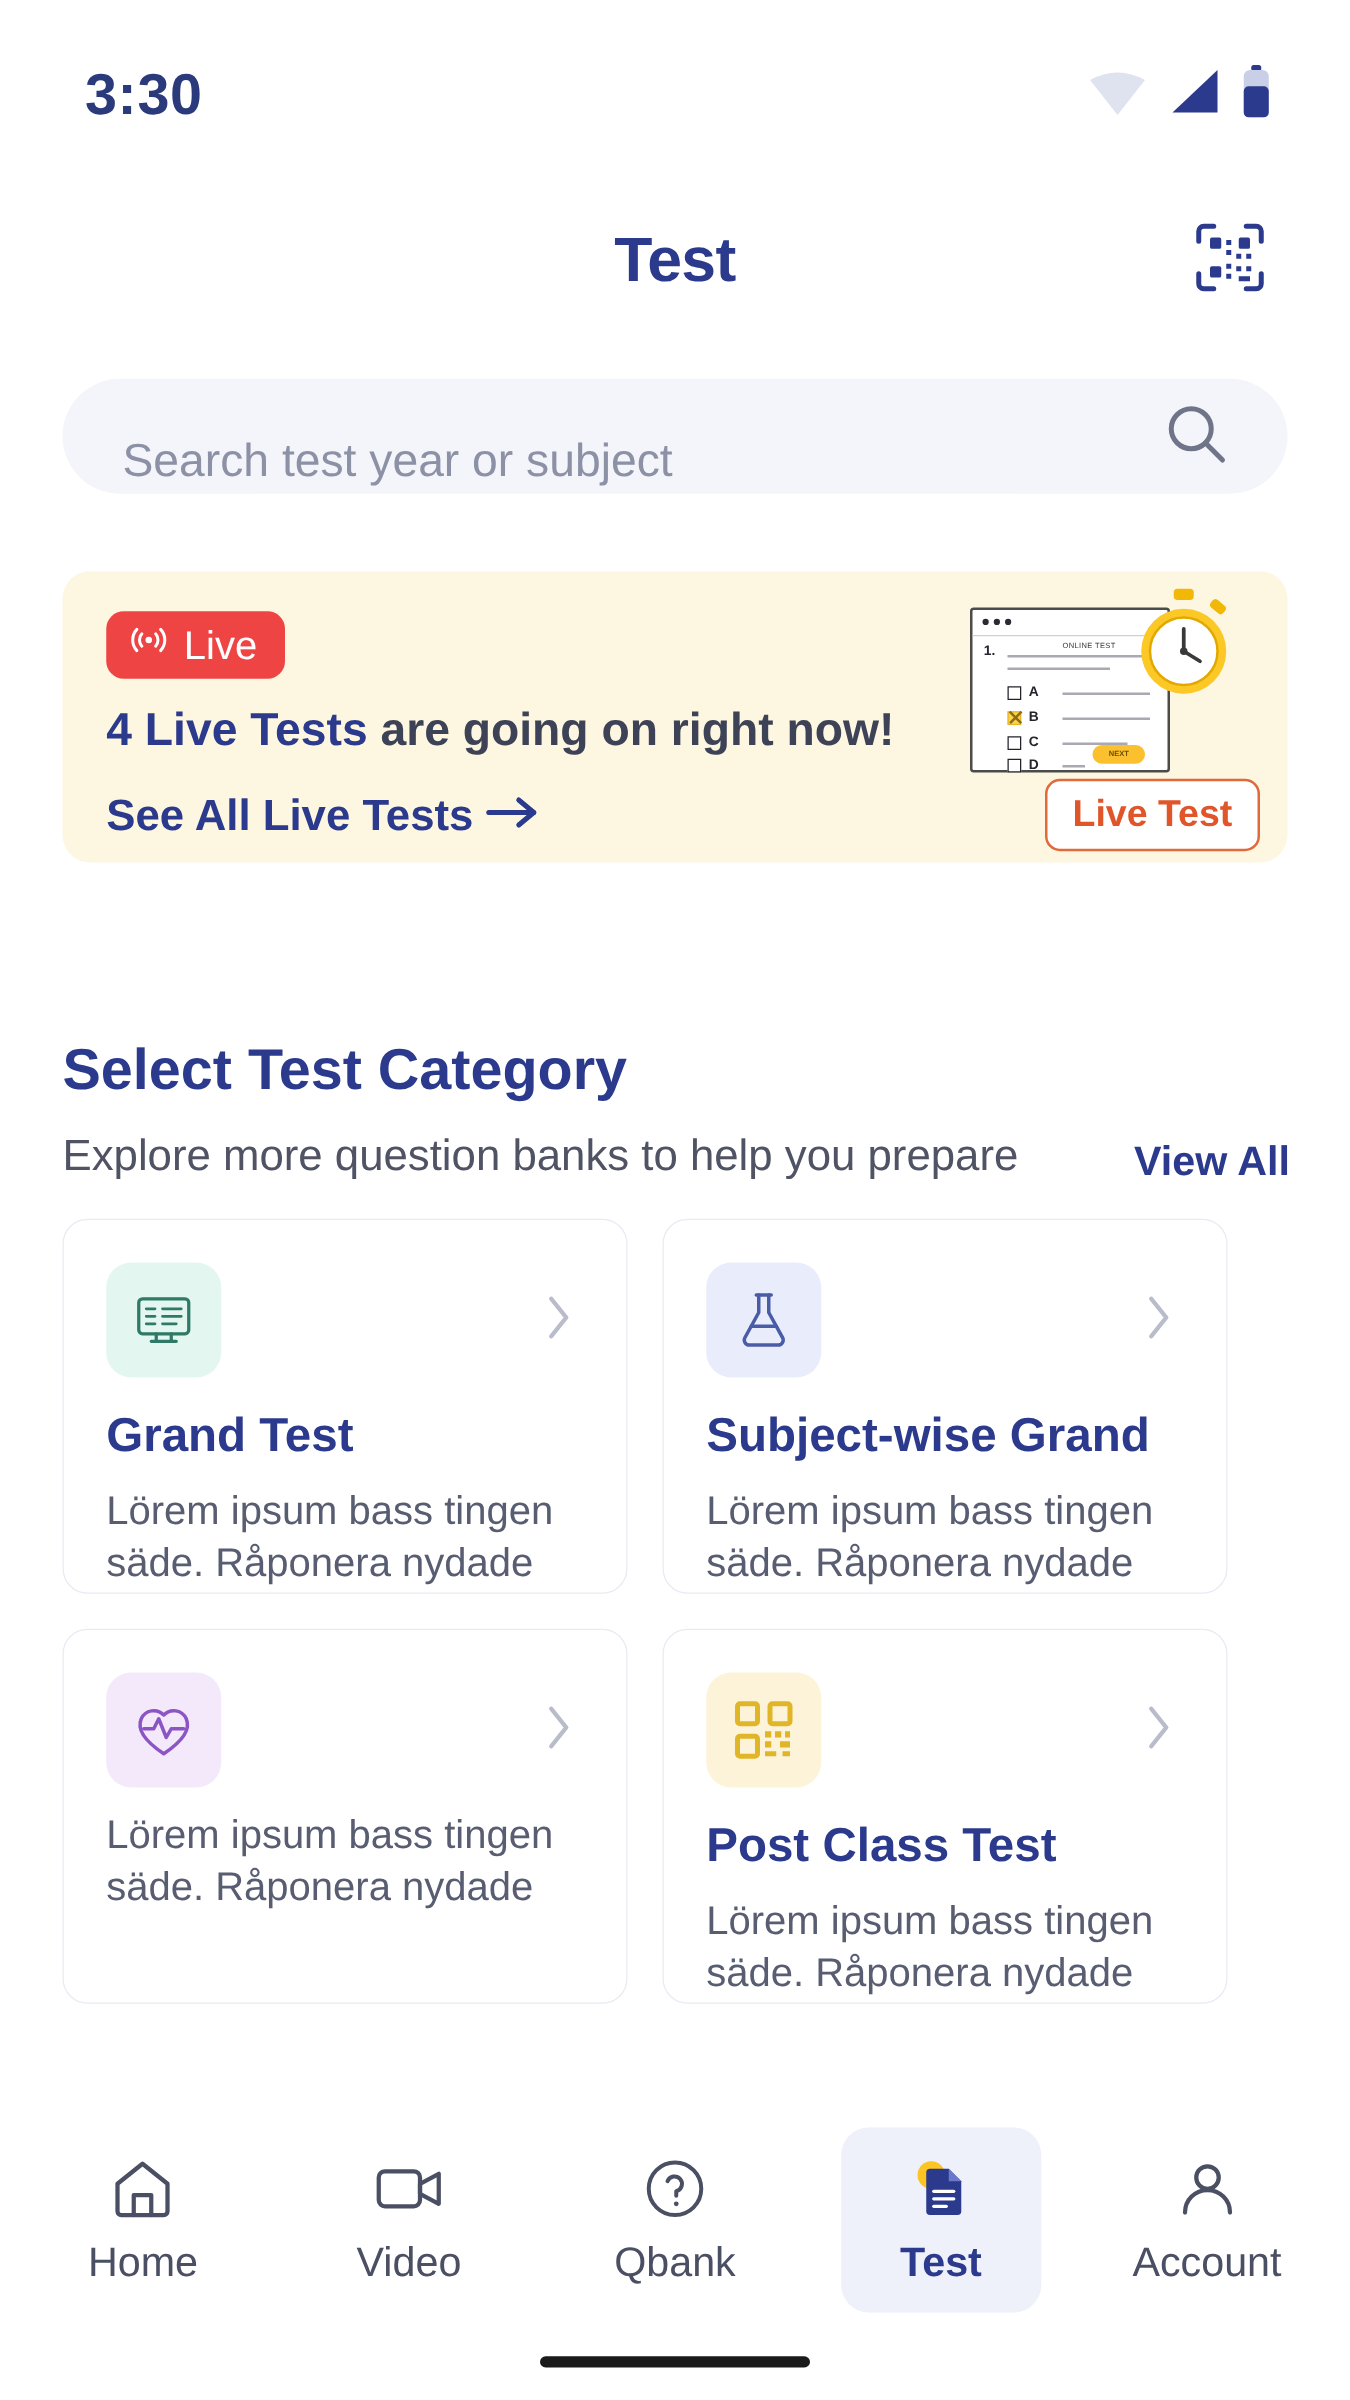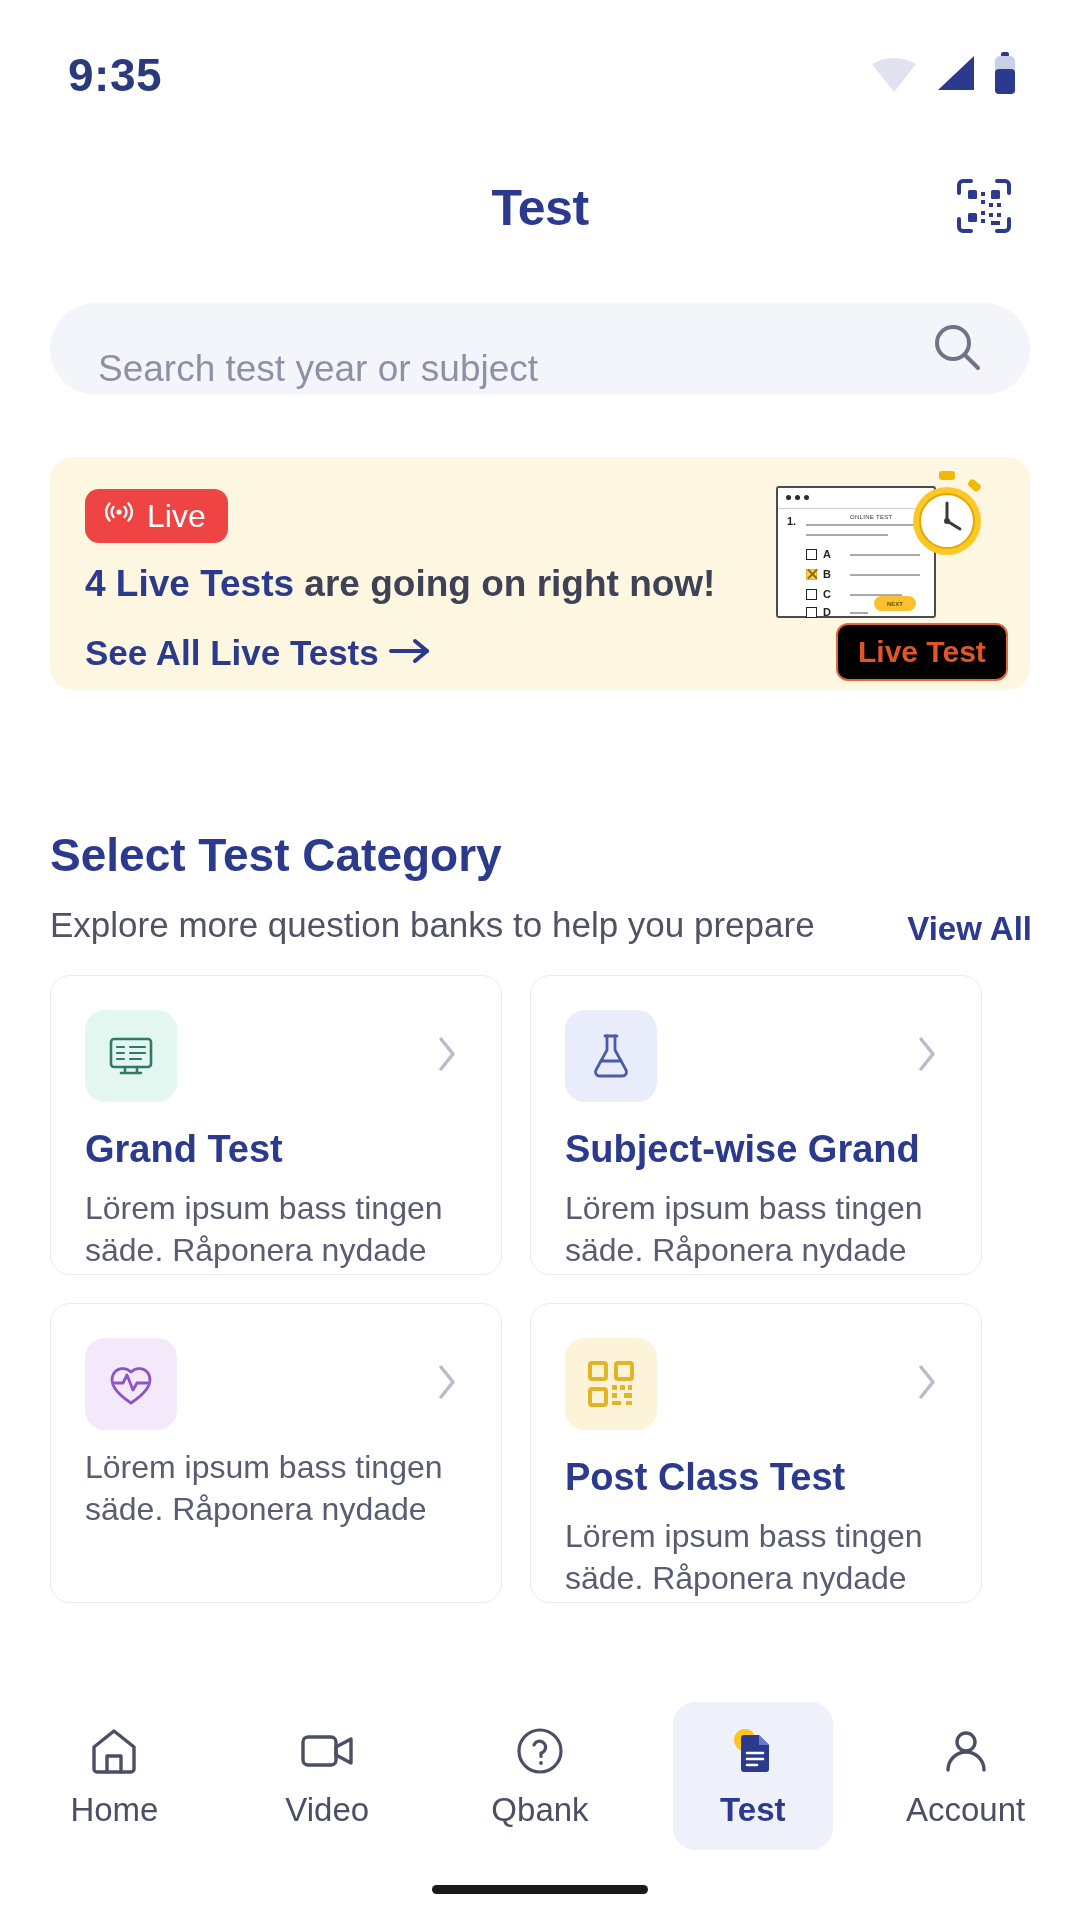--- a/index.html
+++ b/index.html
@@ -92,21 +92,21 @@
   .illus-letter { font-size: 11px; font-weight: 700; color: #23232b; }
   .illus-next {
     position: absolute; left: 96px; top: 108px; width: 42px; height: 15px;
     background: #fbc02d; border-radius: 8px; color: #6b5200; font-size: 6px;
     display: flex; align-items: center; justify-content: center; font-weight: 700;
   }
   .watch { position: absolute; left: 145px; top: 12px; width: 92px; height: 92px; }
   .live-test-pill {
     position: absolute; left: 80px; top: 166px;
     border: 2px solid #e06a3a; border-radius: 12px;
-    padding: 10px 20px; background: #000000;
+    padding: 10px 20px; background: #ffffff;
     color: #e0562a; font-size: 30px; font-weight: 600; white-space: nowrap;
   }
 
   
   .section-title {
     position: absolute; left: 50px; top: 828px;
     font-size: 46px; font-weight: 700; color: #2b3a8c;
   }
   .section-sub {
     position: absolute; left: 50px; top: 905px;
@@ -157,21 +157,21 @@
     position: absolute; bottom: 26px; left: 50%; transform: translateX(-50%);
     width: 216px; height: 9px; background: #1a1a1a; border-radius: 6px;
   }
 </style>
 </head>
 <body>
 
 <div class="phone">
 
   <div class="statusbar">
-    <div class="status-time">9:35</div>
+    <div class="status-time">3:30</div>
     <div class="status-icons">
       <span>
         <svg width="48" height="38" viewBox="0 0 48 38">
           <path d="M24 38 L2 10 Q24 -2 46 10 Z" fill="#dfe2ef"></path>
         </svg>
       </span>
       <span>
         <svg width="42" height="38" viewBox="0 0 42 38">
           <path d="M40 2 L40 36 L4 36 Z" fill="#2b3a8c"></path>
         </svg>

